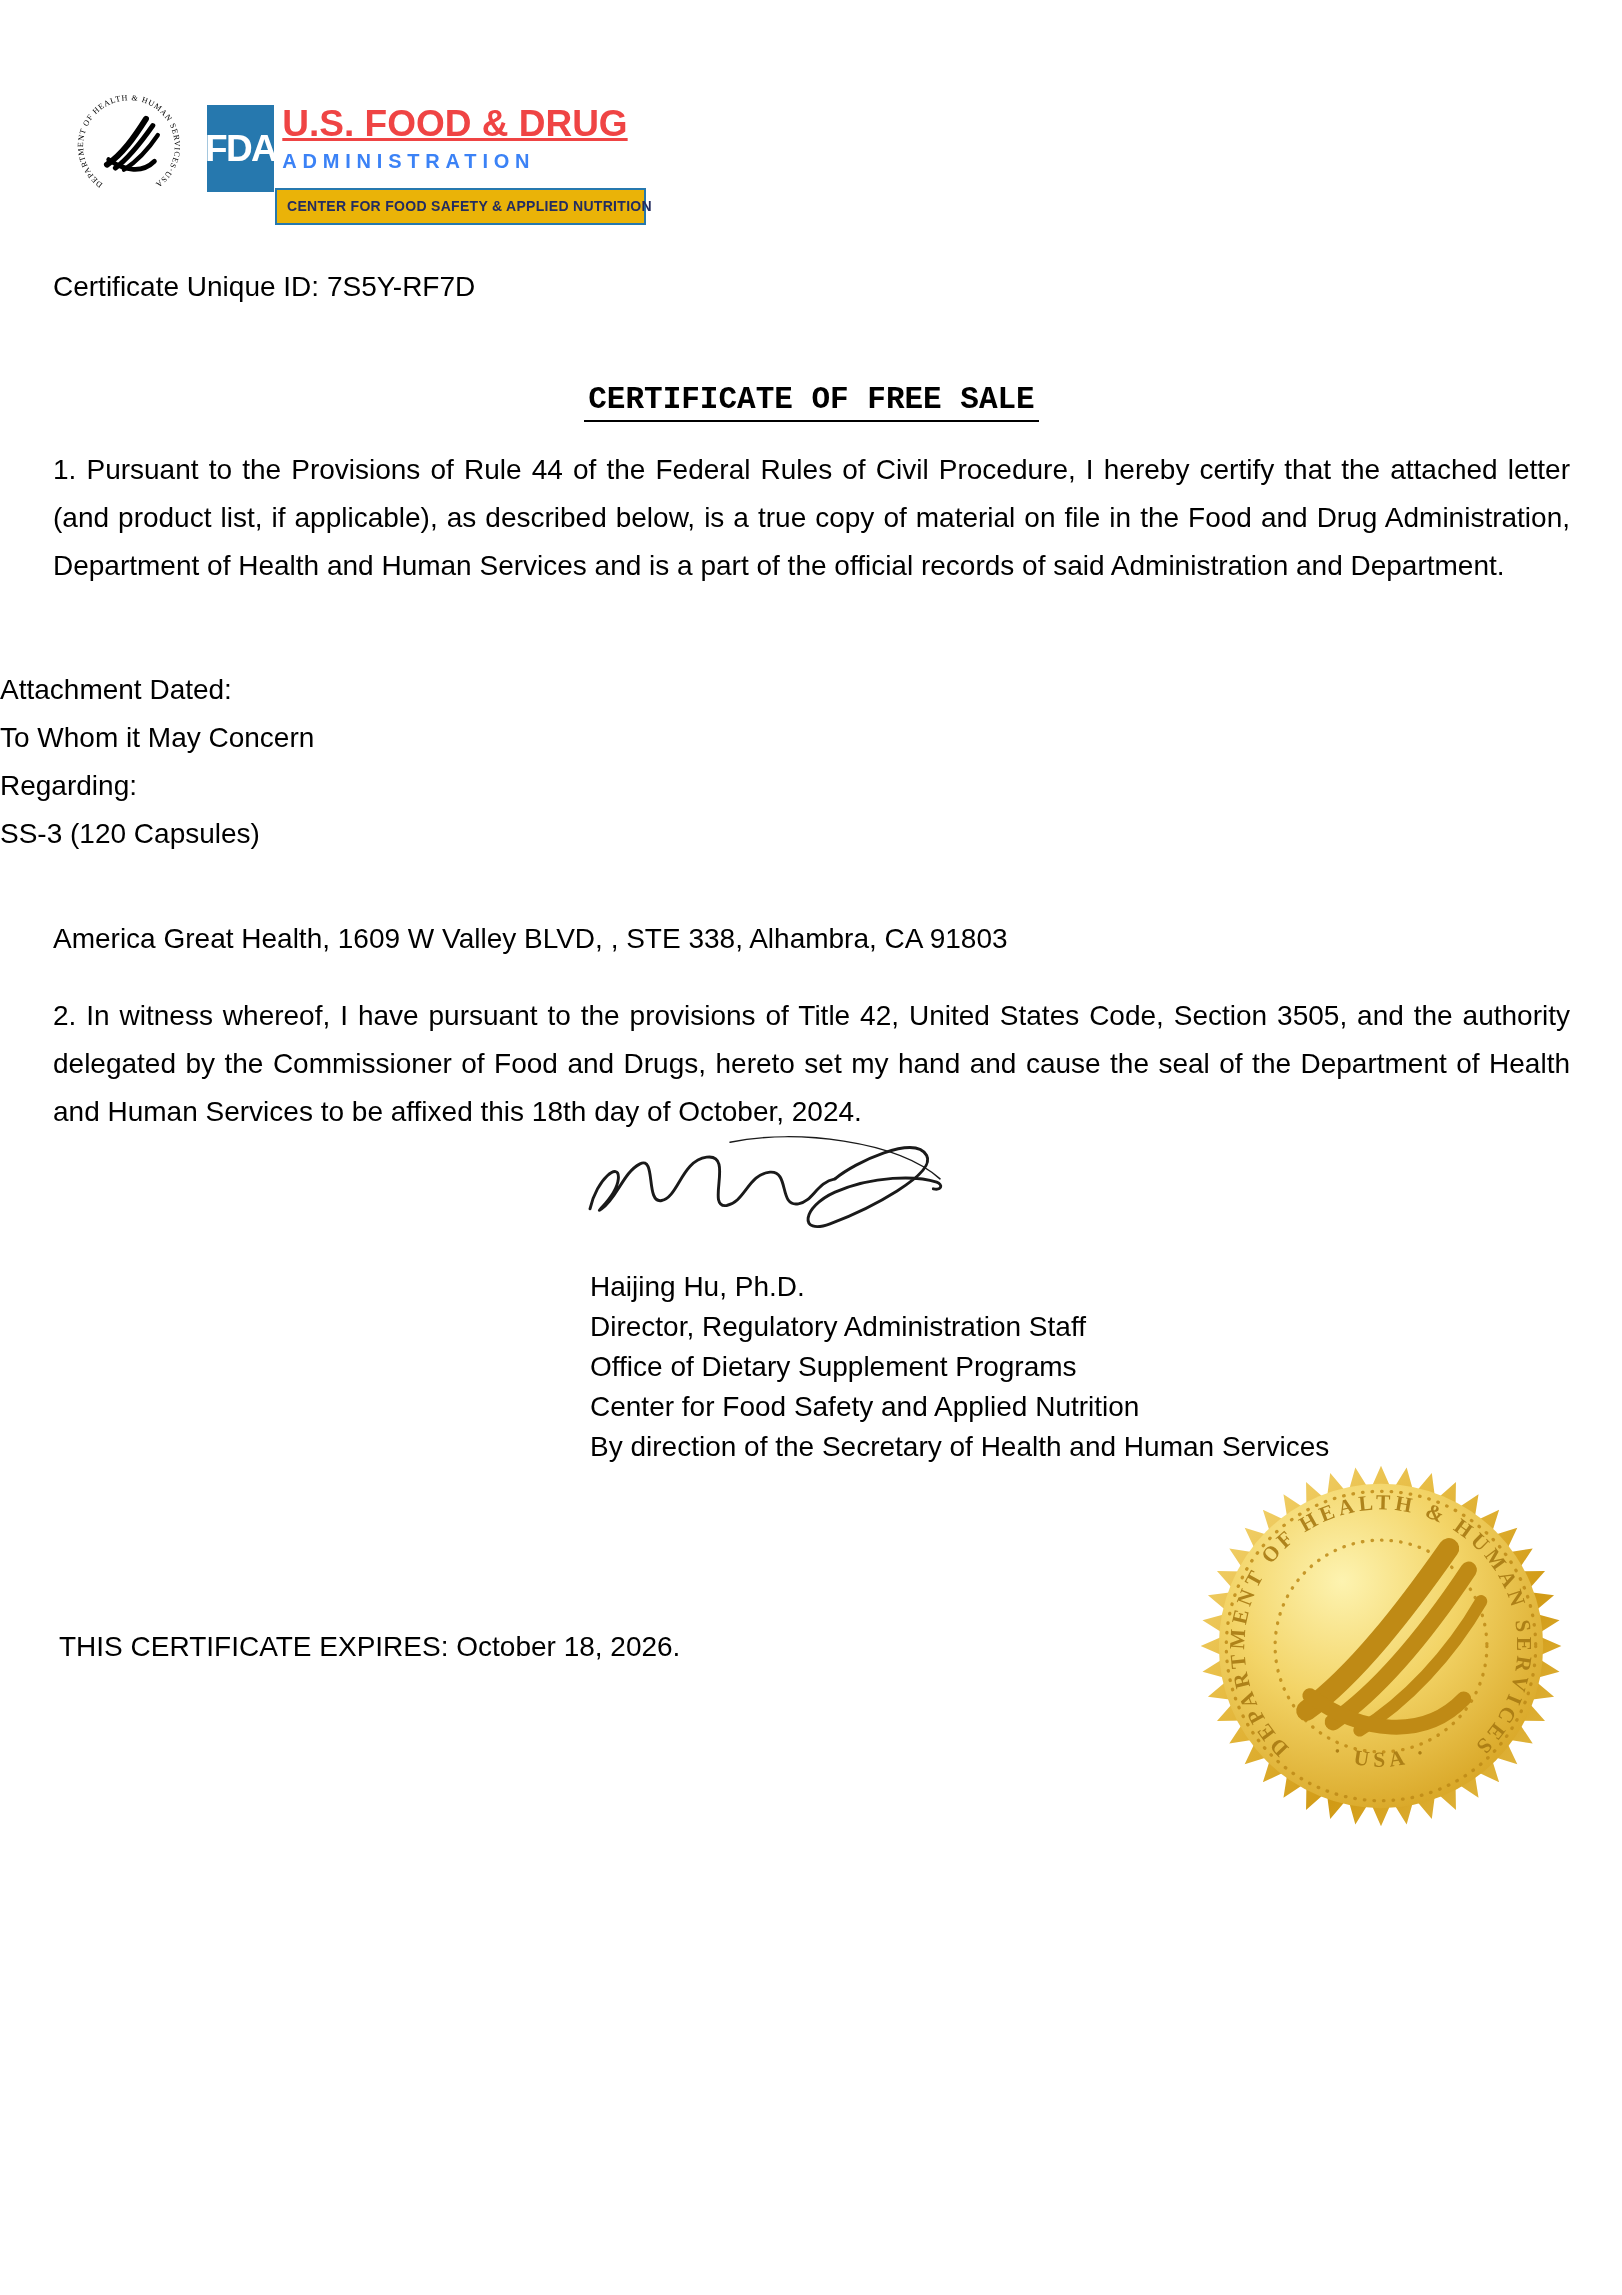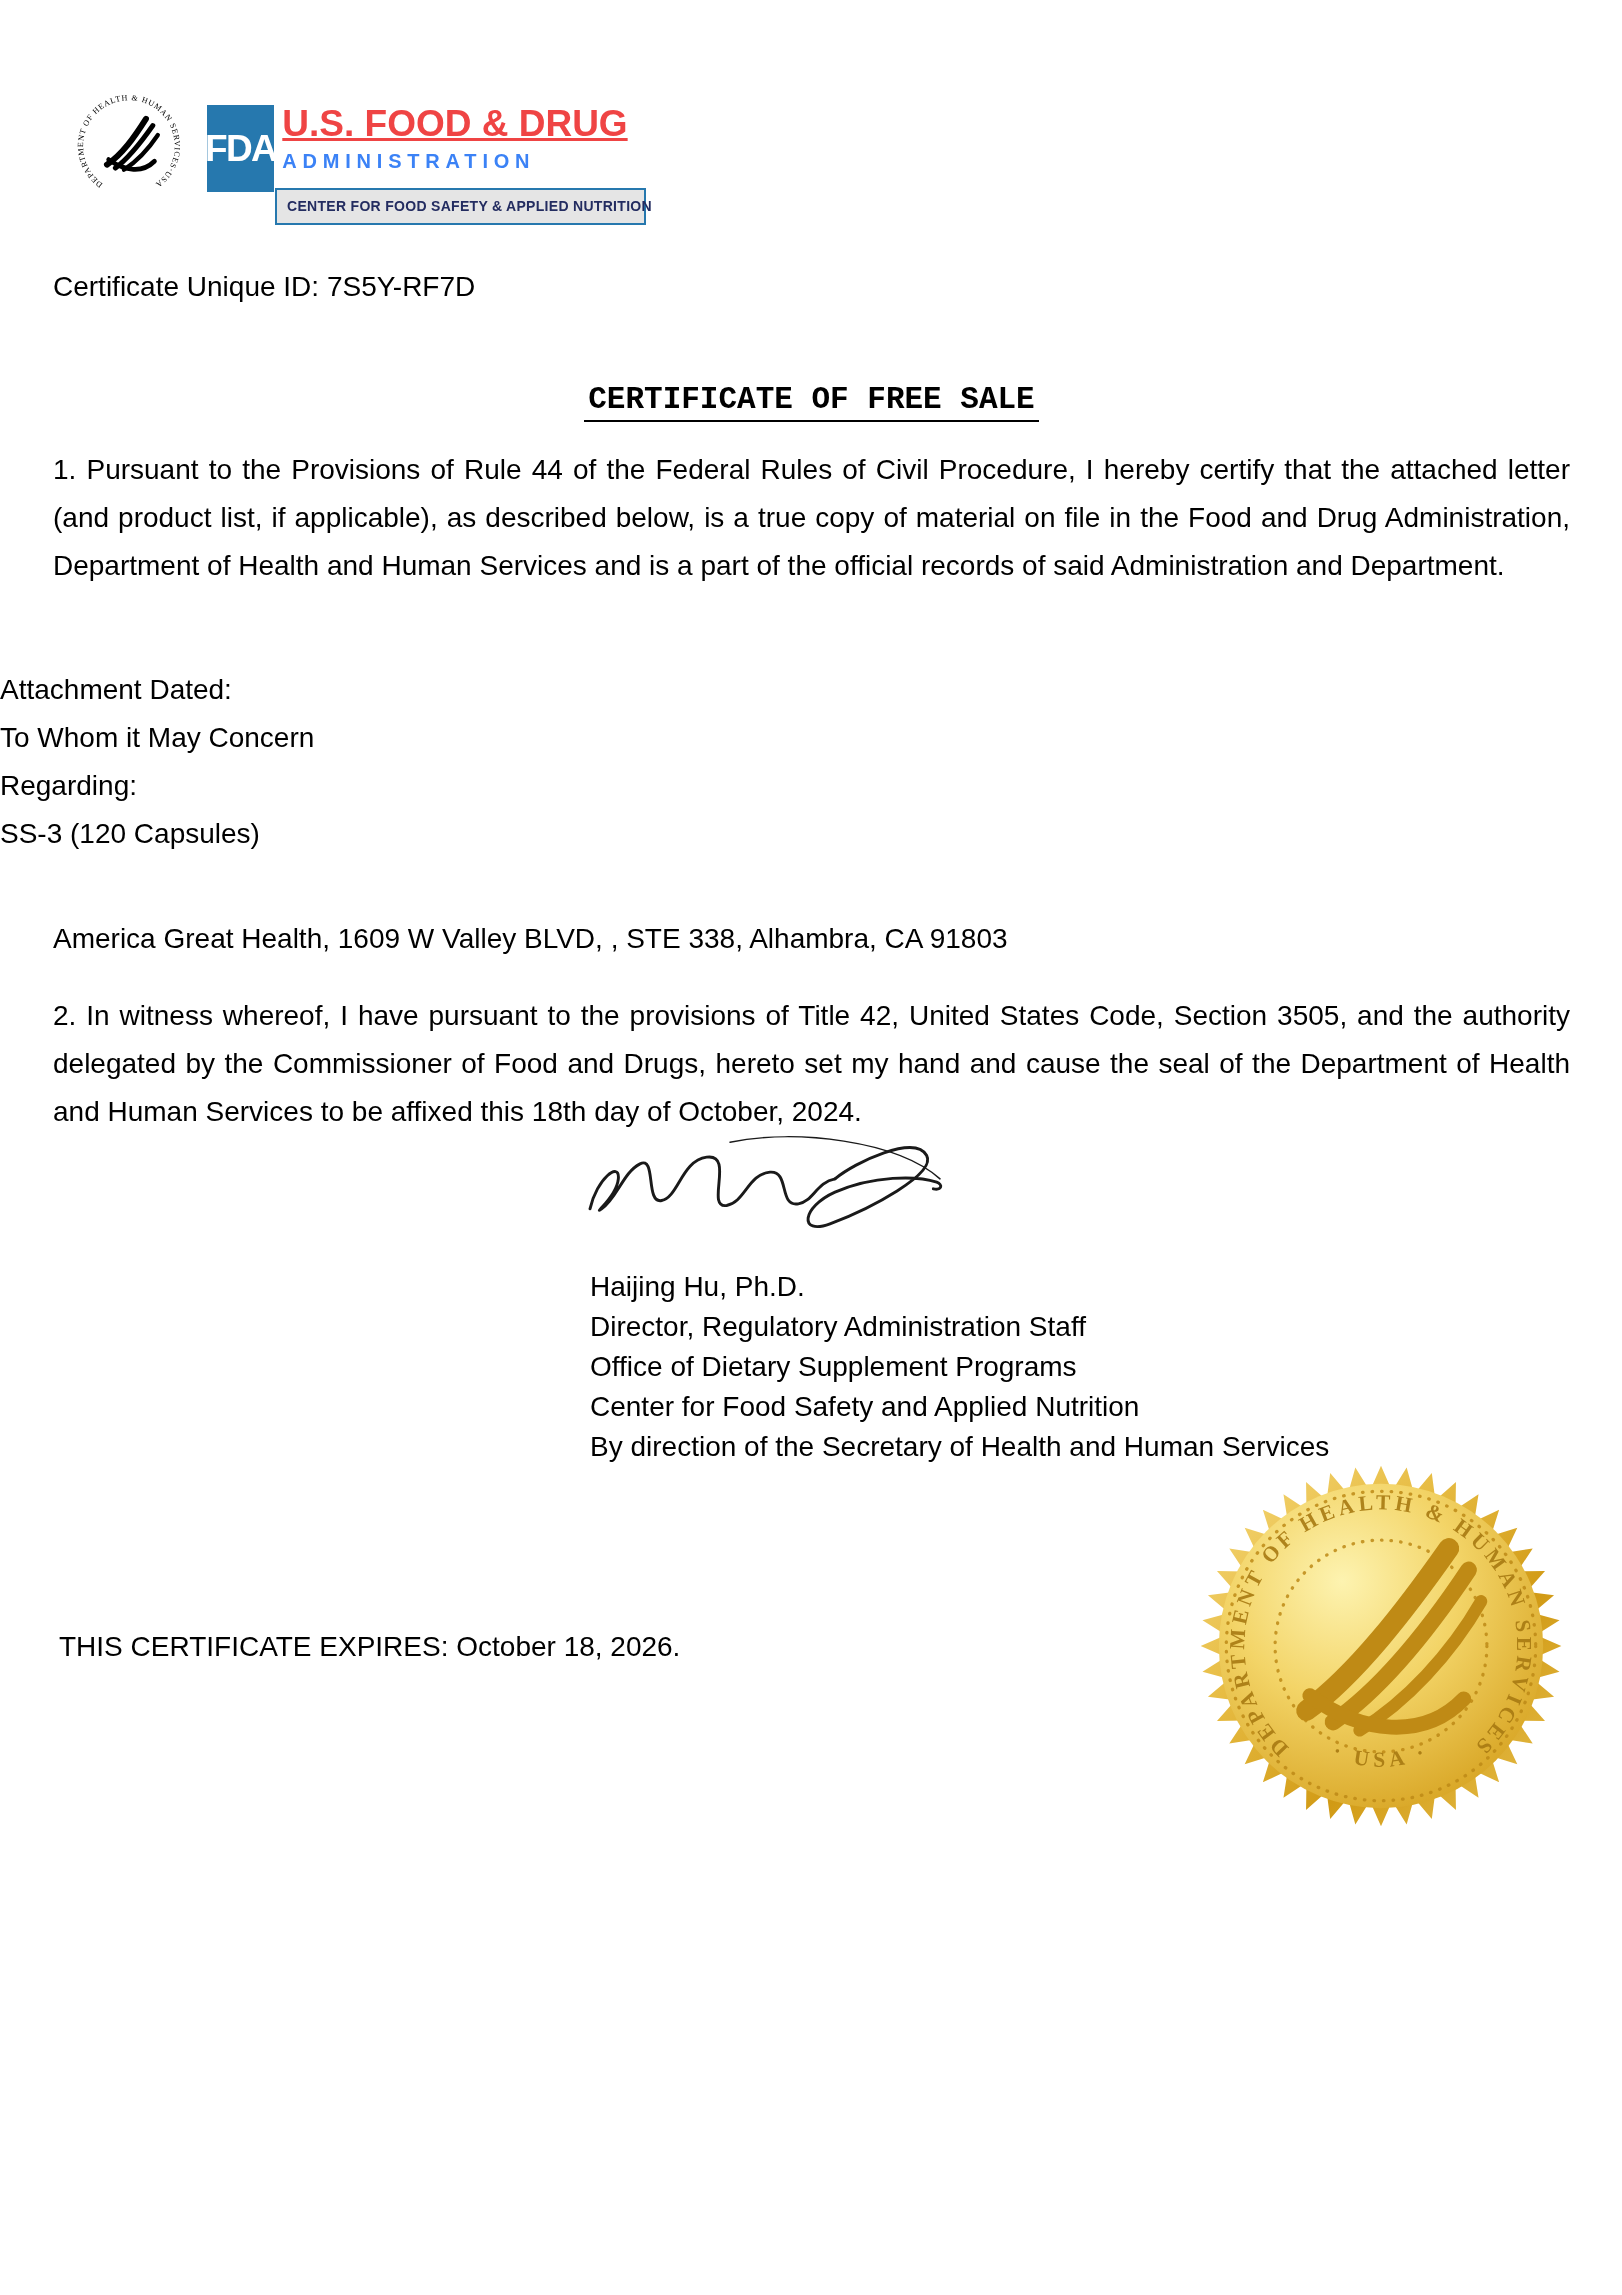--- a/index.html
+++ b/index.html
@@ -16,21 +16,21 @@
   .fda-row { display:flex; gap:8.3px; }
   .fda-box {
     width:67px; height:87px; background:#2678ae; color:#fff;
     display:flex; align-items:center; justify-content:center;
     font-size:37px; font-weight:bold; letter-spacing:-1.7px; flex:0 0 auto;
   }
   .fda-title { font-size:37px; font-weight:bold; color:#ef4444; line-height:1.05; white-space:nowrap;text-decoration:underline; }
   .fda-sub   { font-size:20px; font-weight:bold; color:#3b82f6; letter-spacing:5.8px; margin-top:5.8px; white-space:nowrap; }
   .fda-center-box {
     position:absolute; left:68px; top:83px; width:357px;
-    border:2.5px solid #2678ae; background:#e5e5e5;
+    border:2.5px solid #2678ae; background:#eab308;
     font-size:14px; font-weight:bold; color:#232c60; letter-spacing:0.3px;
     padding:8.3px 0 8.3px 10px; white-space:nowrap;
   }
 
   
   .bodytext { font-size:28px; line-height:48px; }
   #cert-id   { left:53px; top:263px; }
   #doc-title { left:0; top:382px; width:100%; text-align:center; }
   #doc-title span {
     display:inline-block; font-size:31px; font-weight:bold;

